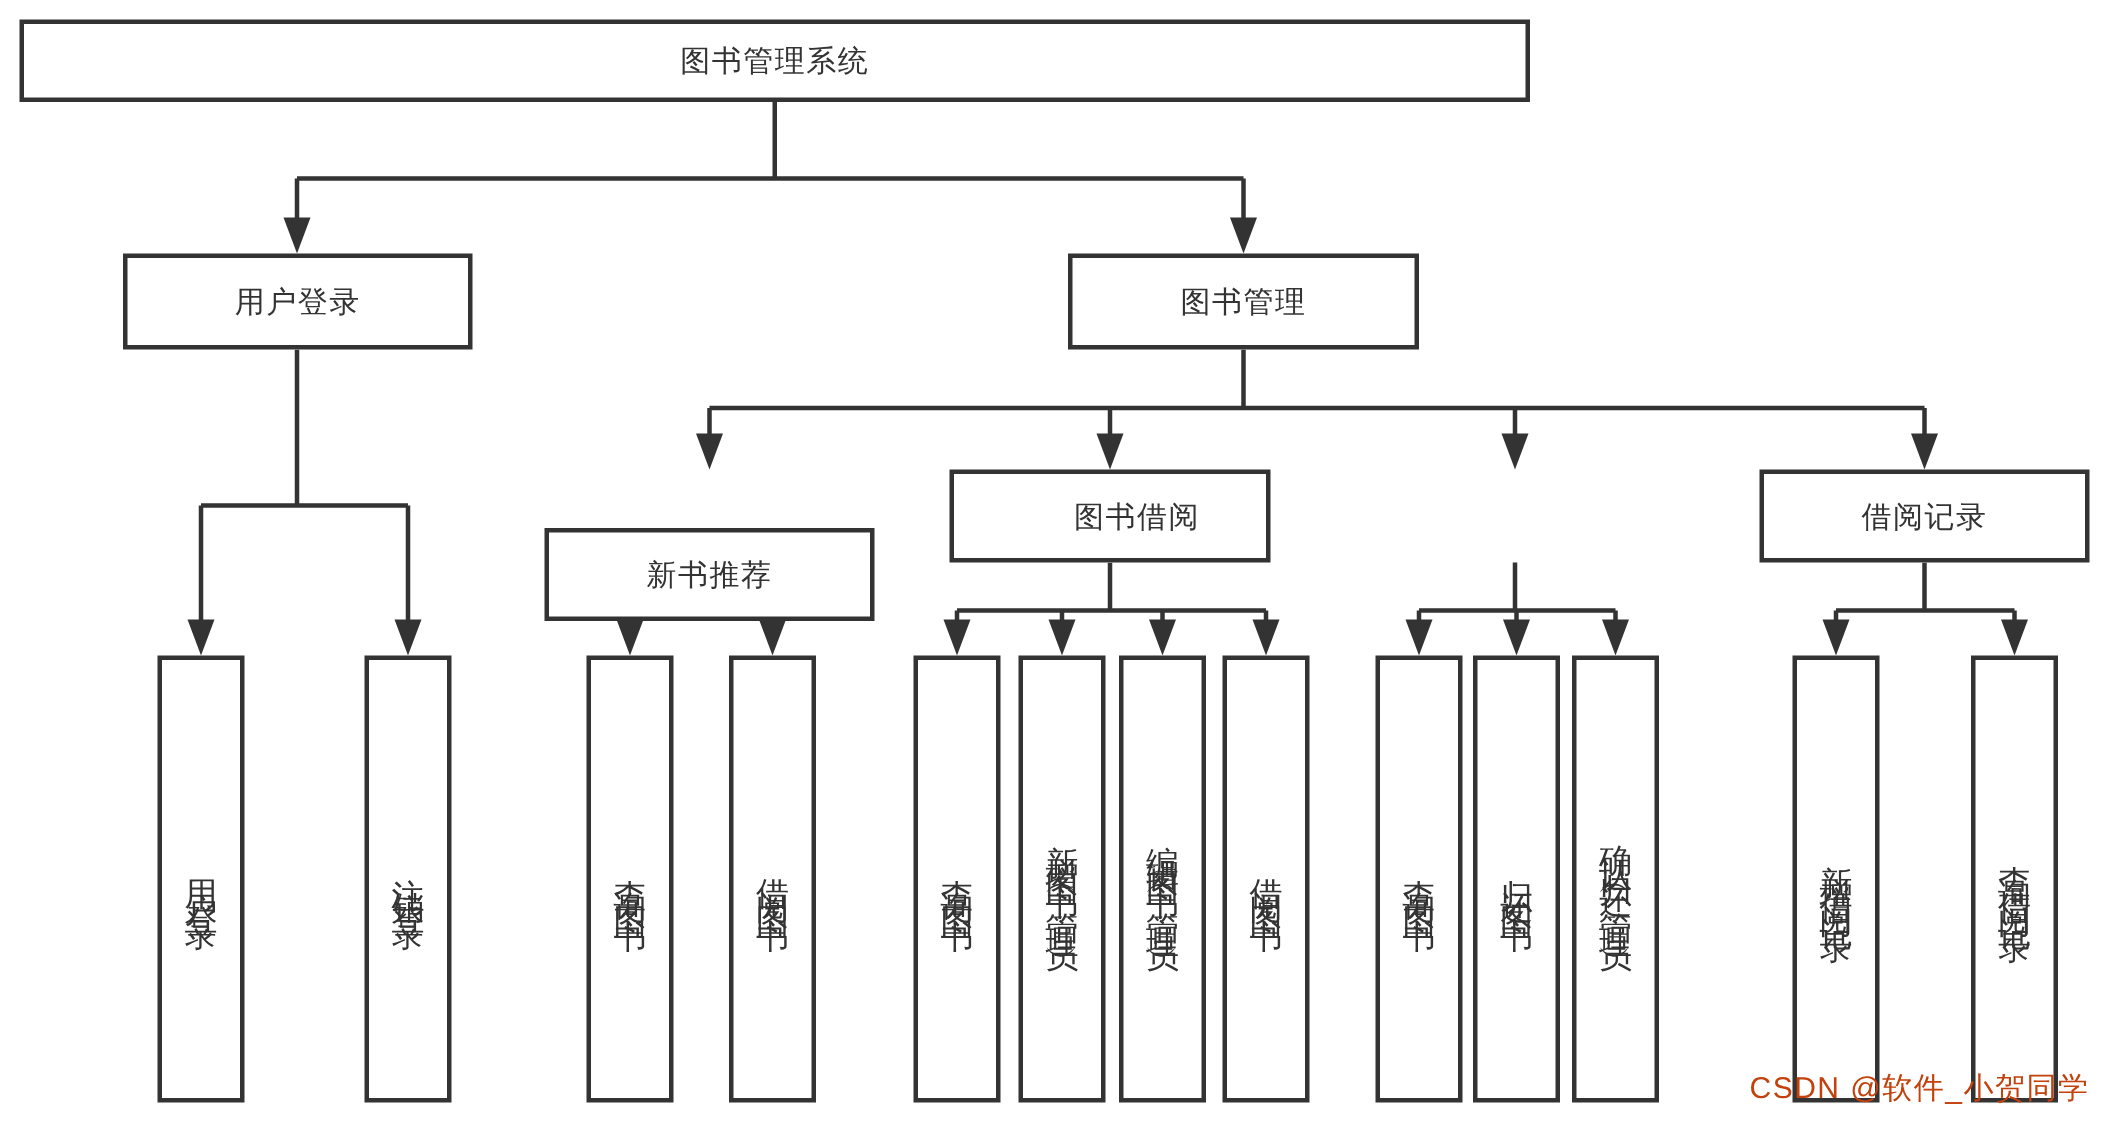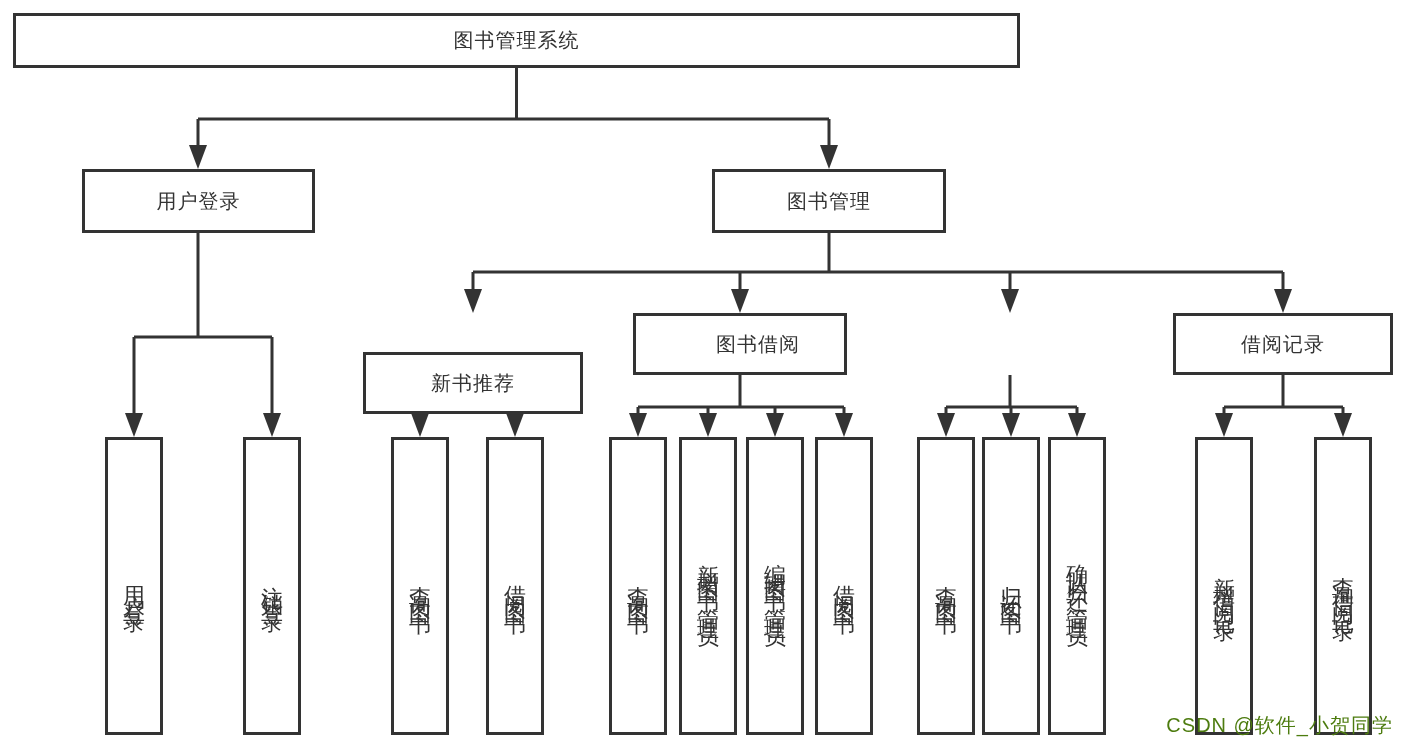--- a/index.html
+++ b/index.html
@@ -31,21 +31,21 @@
     line-height:1;
     letter-spacing:9px;
     white-space:nowrap;
   }
   .watermark {
     position:absolute;
     right:12px;
     top:712px;
     font-size:20px;
     letter-spacing:1px;
-    color:#4d7c0f;
+    color:#c2410c;
     white-space:nowrap;
   }
 </style>
 </head>
 <body>
 
 <div class="stage">
 
   <svg class="connectors" viewBox="0 0 1405 747" xmlns="http://www.w3.org/2000/svg">
     <path d="M516.5 68 V119

